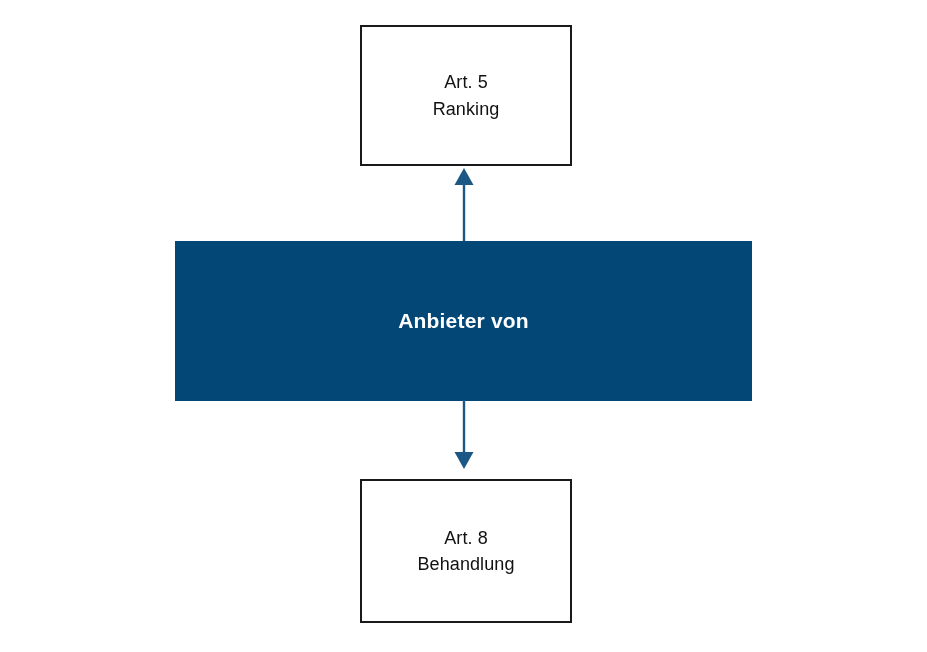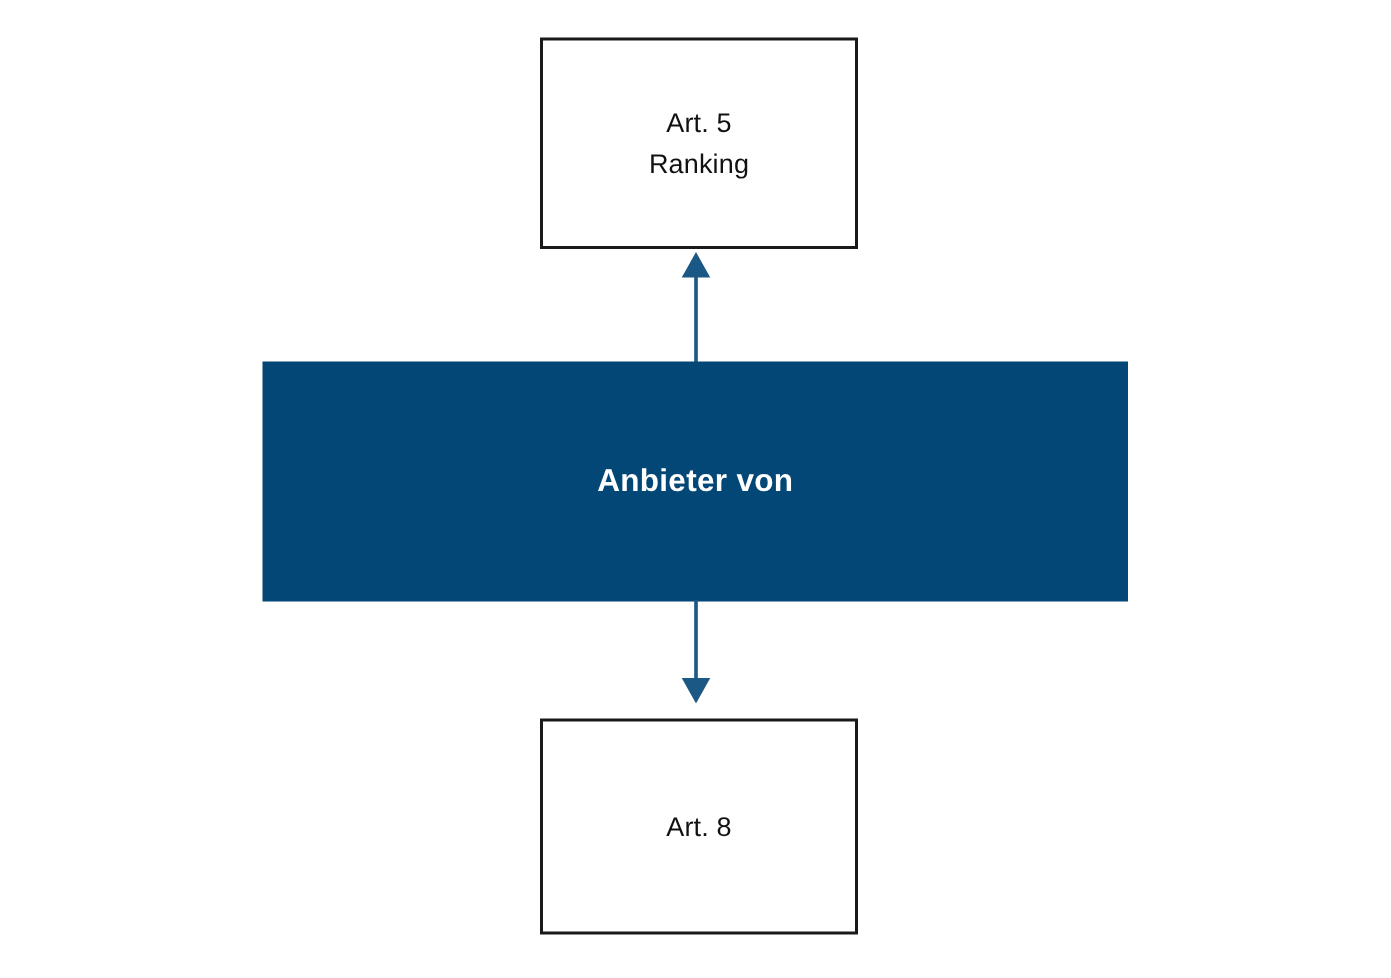--- a/index.html
+++ b/index.html
@@ -119,16 +119,17 @@
   </div>
 
   <svg class="connector" id="connector-down" viewBox="0 0 48 80">
     <line x1="24" y1="0" x2="24" y2="54" stroke="#1b5885" stroke-width="2.4"></line>
     <polygon points="24,69 14.5,52 33.5,52" fill="#1b5885"></polygon>
   </svg>
 
   <div class="node node-outline" id="node-art7">
     <div class="node-label">
       <div>Art. 8</div>
+      <div>Behandlung</div>
     </div>
   </div>
 
 </div>
 
 </body></html>

